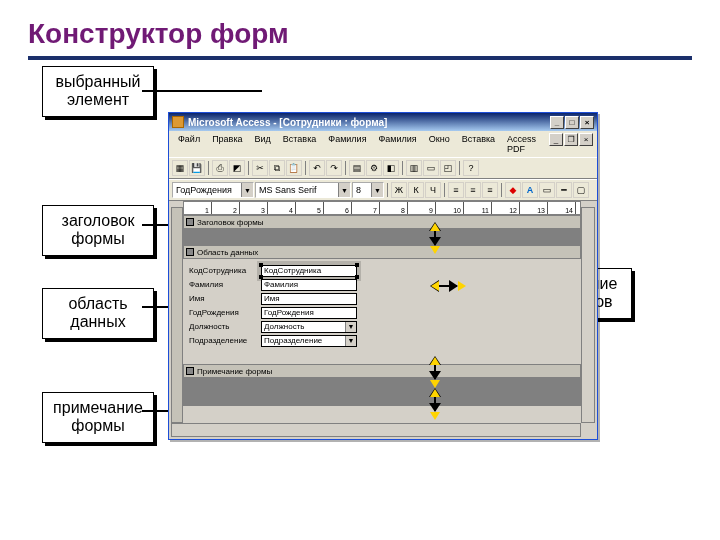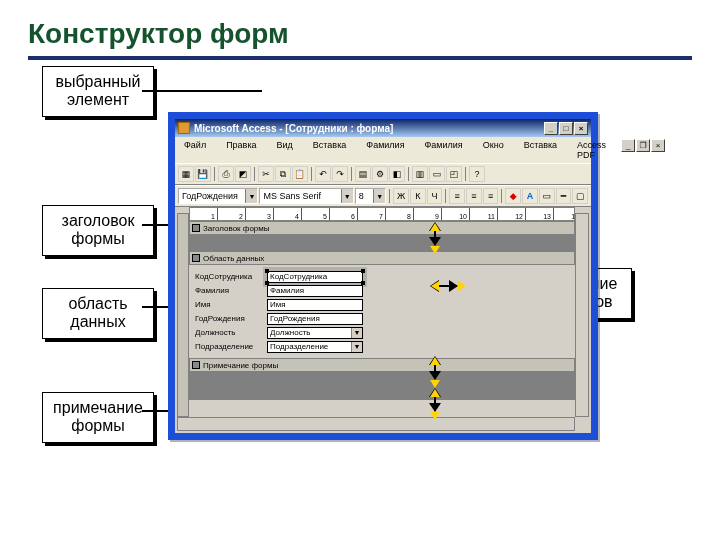--- a/index.html
+++ b/index.html
@@ -3,21 +3,21 @@
 <meta charset="utf-8">
 <style>
   * { box-sizing: border-box; margin: 0; padding: 0; }
   body {
     width: 720px; height: 540px;
     background: #fff;
     font-family: Arial, Helvetica, sans-serif;
     overflow: hidden;
   }
   .slide { width: 720px; height: 540px; padding: 18px 28px; position: relative; }
-  .title { font-size: 28px; font-weight: bold; color: #14532d; }
+  .title { font-size: 28px; font-weight: bold; color: #701a75; }
   .underline { height: 4px; background: #1b2f6b; margin-top: 6px; width: 100%; }
 
   
   .callout {
     position: absolute;
     background: #fff;
     border: 1.5px solid #000;
     box-shadow: 3px 3px 0 #000;
     font-size: 16px;
     text-align: center;
@@ -35,53 +35,53 @@
   
   .ptr { position: absolute; background: #000; height: 1.5px; }
   .ptr.v { width:1.5px; height:auto; }
 
   
   .app {
     position: absolute;
     top: 112px; left: 168px;
     width: 430px; height: 328px;
     background: #d4d0c8;
-    border: 7px solid #1d4ed8;
+    border: 1px solid #1d4ed8;
     font-size: 9px;
     font-family: Tahoma, Arial, sans-serif;
     color: #000;
     box-shadow: 2px 2px 0 rgba(0,0,0,.3);
   }
   .titlebar {
     height: 18px;
     background: linear-gradient(#0a246a,#a6caf0);
     color: #fff; display: flex; align-items: center;
     padding: 0 3px; font-size: 10px; font-weight: bold;
     justify-content: space-between;
   }
   .titlebar .left { display:flex; align-items:center; gap:4px;}
   .tb-icon { width:12px; height:12px; background:#d93; border:1px solid #a60;}
   .win-btns { display:flex; gap:1px;}
   .win-btn { width:14px; height:13px; background:#d4d0c8; border:1px solid #fff; border-right-color:#404040; border-bottom-color:#404040; font-size:8px; display:flex; align-items:center; justify-content:center; color:#000;}
-  .menubar { display:flex; gap:10px; padding:2px 4px; background:#ece9d8; font-size:9px;}
+  .menubar { display:flex; gap:2px; padding:2px 4px; background:#ece9d8; font-size:9px;}
   .menubar span { padding:1px 5px;}
   .toolbar { display:flex; gap:1px; padding:2px 3px; background:#ece9d8; border-top:1px solid #fff; border-bottom:1px solid #808080; align-items:center; flex-wrap:nowrap;}
   .tbtn { width:16px; height:16px; border:1px solid #d4d0c8; display:flex; align-items:center; justify-content:center; font-size:9px; background:#ece9d8;}
   .sep { width:1px; height:14px; background:#808080; margin:0 2px;}
   .combo { height:16px; border:1px inset #fff; background:#fff; font-size:9px; display:flex; align-items:center; padding:0 3px; position:relative;}
   .combo .dd { position:absolute; right:0; top:0; width:12px; height:14px; background:#d4d0c8; border-left:1px solid #808080; display:flex; align-items:center; justify-content:center; font-size:7px;}
   .ruler { height:14px; background:#fff; border:1px solid #808080; display:flex; font-size:7px; overflow:hidden; margin:0 16px 0 14px;}
   .ruler .tick { flex:0 0 28px; border-right:1px solid #555; height:100%; position:relative;}
   .ruler .tick::after{ content:attr(data-n); position:absolute; right:2px; bottom:0; color:#000;}
   .scrollbar-v { position:absolute; right:2px; top:94px; bottom:16px; width:14px; background:#d4d0c8; border:1px solid #808080;}
   .scrollbar-h { position:absolute; left:2px; right:16px; bottom:2px; height:14px; background:#d4d0c8; border:1px solid #808080;}
   .statusbar { position:absolute; bottom:-1px; left:0; right:0; height:16px; background:#ece9d8; border-top:1px solid #808080; font-size:9px; padding:1px 4px; display:flex; justify-content:space-between;}
   .section-bar { height:14px; background:#c5c2b8; border:1px solid #808080; display:flex; align-items:center; gap:3px; padding-left:2px; font-size:8px; margin:0 16px 0 14px;}
   .section-bar .sq { width:8px; height:8px; background:#888; border:1px solid #000;}
-  .form-body { background:#d4d0c8; margin:0 16px 0 14px; padding:4px 6px; width:260px;}
+  .form-body { background:#d4d0c8; margin:0 16px 12px 14px; padding:4px 6px; width:260px;}
   .form-gap { height:16px; background:#808080; margin:0 16px 0 14px;}
   .row { display:flex; align-items:center; gap:6px; margin:1px 0; height:13px; font-size:8px;}
   .lbl { width:66px; }
   .fld { flex:0 0 96px; height:12px; background:#fff; border:1px solid #000; padding:0 2px; display:flex; align-items:center; position:relative;}
   .fld.sel { outline:4px solid rgba(0,0,0,.15);}
   .handle { width:4px; height:4px; background:#000; position:absolute;}
   .fld.sel .h1{top:-3px;left:-3px}.fld.sel .h2{top:-3px;right:-3px}.fld.sel .h3{bottom:-3px;left:-3px}.fld.sel .h4{bottom:-3px;right:-3px}
   .fld .dd2{ position:absolute; right:0; width:11px; height:10px; background:#d4d0c8; border-left:1px solid #808080; font-size:7px; display:flex; align-items:center; justify-content:center;}
   .left-strip{ position:absolute; top:94px; bottom:16px; left:2px; width:12px; background:#c5c2b8; border:1px solid #808080;}
   .mdi-btns{ display:flex; gap:1px; margin-left:auto;}

